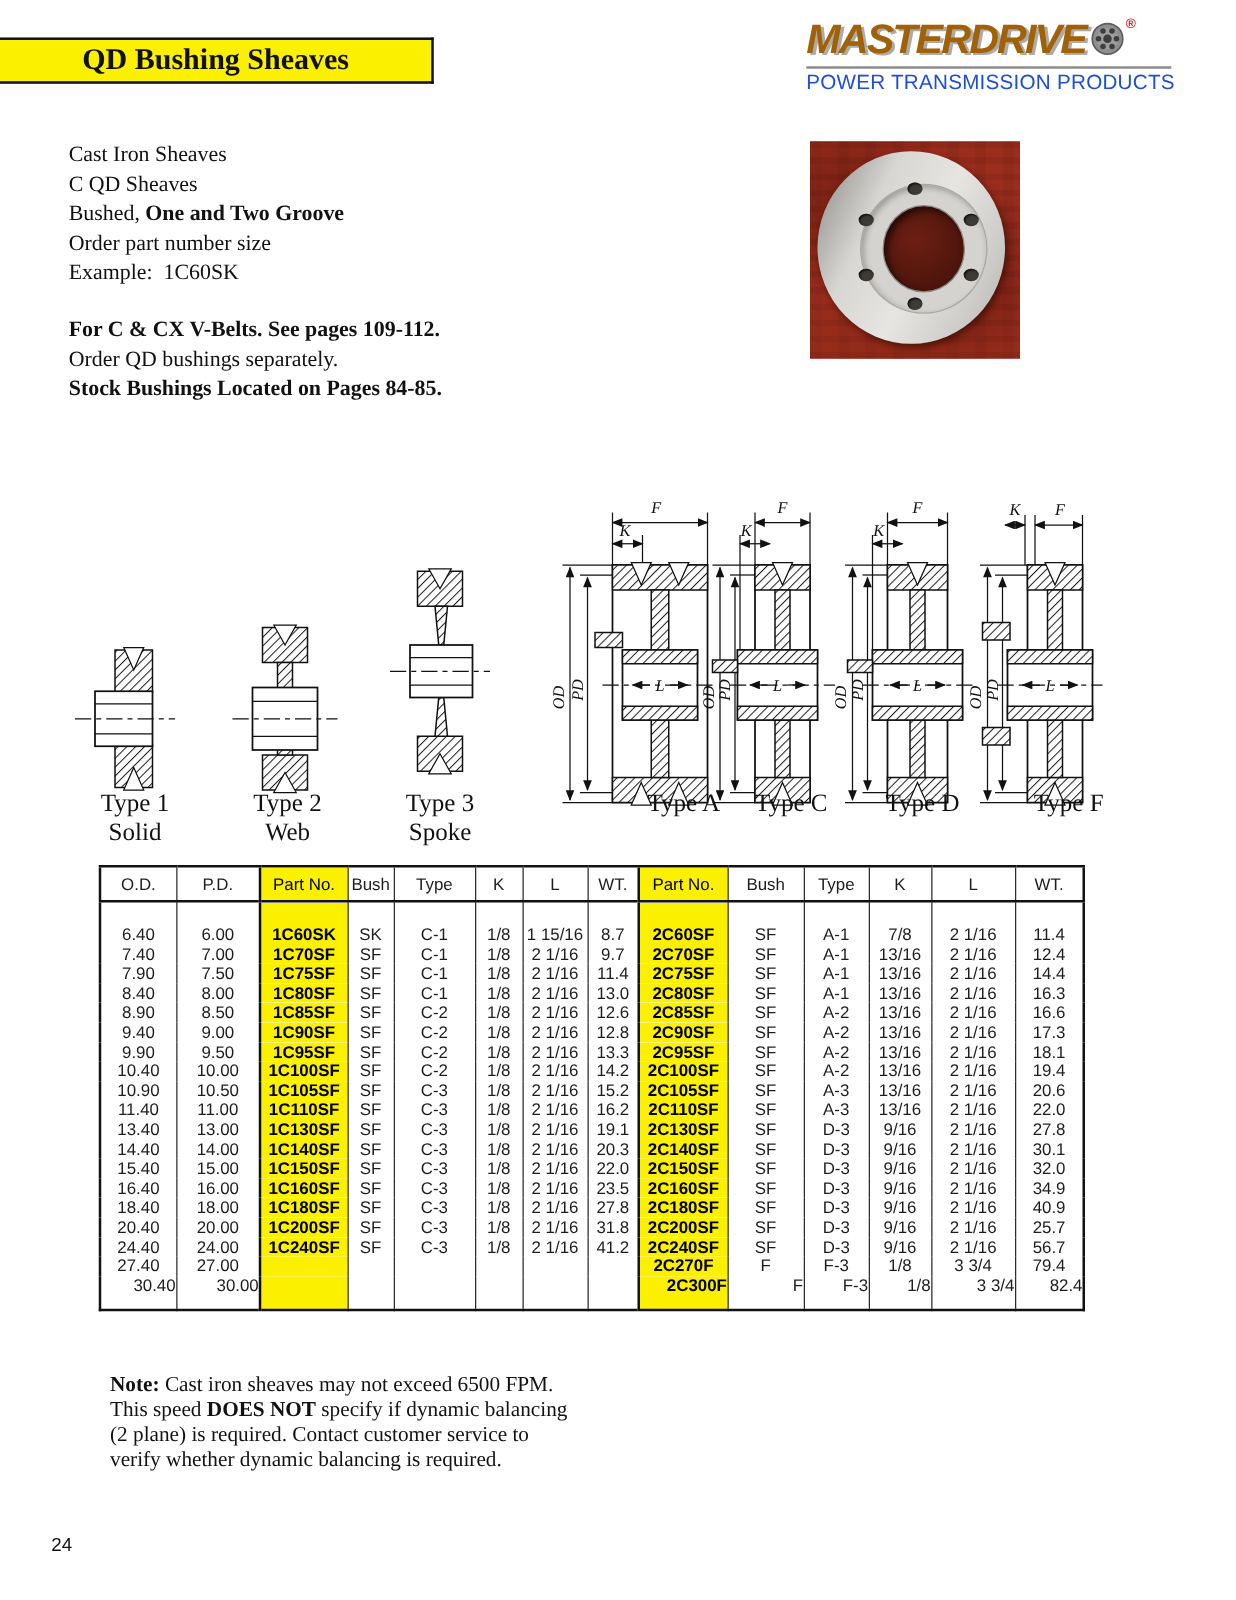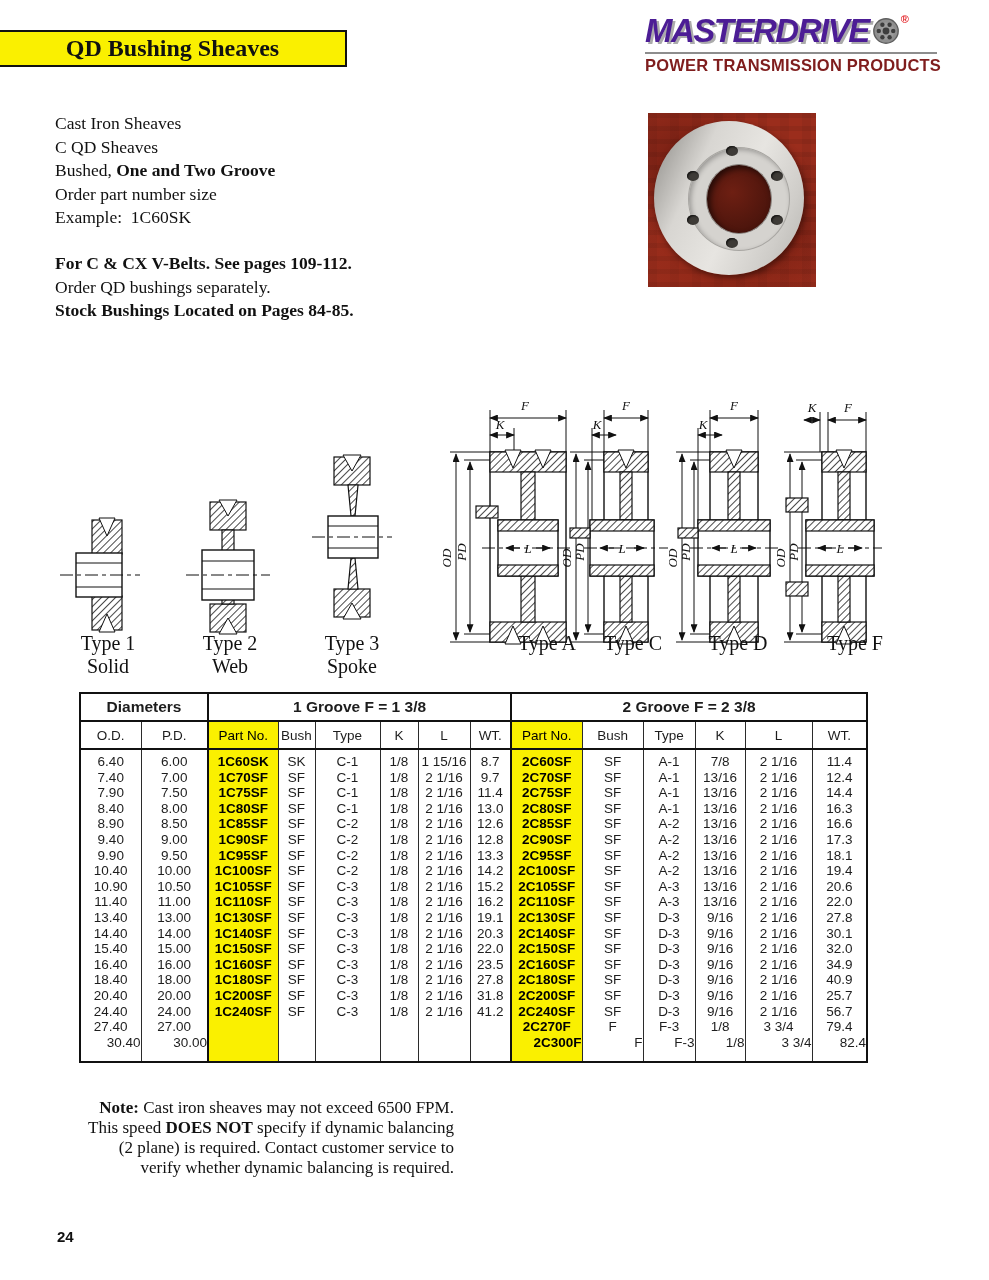--- a/index.html
+++ b/index.html
@@ -8,27 +8,27 @@
 
   
   .banner{position:absolute;left:0;top:30px;width:347px;height:37px;background:#FAF000;
           border:2px solid #111;border-left:none;box-sizing:border-box;
           display:flex;align-items:center;justify-content:center;}
   .banner h1{margin:0;font-size:24px;font-weight:bold;font-family:"Liberation Serif",serif;}
 
   .logo{position:absolute;left:645px;top:14px;width:300px;}
   .logo-row{display:flex;align-items:flex-start;}
   .logo-brand{font-family:"Liberation Sans",sans-serif;font-style:italic;font-weight:800;
-              font-size:33px;letter-spacing:-1.5px;color:#4c1d95;line-height:1;
+              font-size:33px;letter-spacing:-1.5px;color:#a16207;line-height:1;
               text-shadow:2.5px 2px 0 #ABABAB;}
   .logo-gear{margin-left:2px;margin-top:1px;}
   .logo-reg{color:#E4252A;font-family:"Liberation Sans",sans-serif;font-size:11px;font-weight:bold;line-height:1;}
   .logo-rule{border-top:2px solid #8D8D8D;margin-top:3px;width:292px;}
-  .logo-tag{font-family:"Liberation Sans",sans-serif;font-weight:bold;font-size:16.5px;
-            color:#7f1d1d;letter-spacing:0.2px;margin-top:2px;white-space:nowrap;}
+  .logo-tag{font-family:"Liberation Sans",sans-serif;font-weight:normal;font-size:16.5px;
+            color:#1d4ed8;letter-spacing:0.2px;margin-top:2px;white-space:nowrap;}
 
   
   .intro{position:absolute;left:55px;top:112px;font-size:17.5px;line-height:23.5px;}
   .ordering{position:absolute;left:55px;top:252px;font-size:17.5px;line-height:23.5px;}
   .b{font-weight:bold;}
   .pre{white-space:pre-wrap;}
 
   
   .photo{position:absolute;left:648px;top:113px;width:168px;height:174px;overflow:hidden;
          background:
@@ -58,29 +58,29 @@
         table-layout:fixed;font-family:"Liberation Sans",sans-serif;font-size:13.5px;color:#1d1d1d;
         border:2px solid #111;}
   .sheave-table th,.sheave-table td{padding:0;text-align:center;border-left:1px solid #2b2b2b;
         overflow:hidden;white-space:nowrap;}
   .sheave-table th:first-child,.sheave-table td:first-child{border-left:none;}
   .sheave-table thead tr.grp th{font-size:15.5px;font-weight:bold;height:26px;border-left:none;}
   .sheave-table thead tr.grp th.thick{border-left:2px solid #111;}
   .sheave-table thead tr.cols th{font-weight:normal;height:26px;border-top:2px solid #111;}
   .sheave-table thead{border-bottom:2px solid #111;}
   .sheave-table tbody td{height:15.6px;line-height:15.6px;}
-  .sheave-table tbody tr:first-child td{padding-top:4px;}
+  .sheave-table tbody tr:first-child td{padding-top:18px;}
   .sheave-table tbody tr:last-child td{padding-bottom:11px;text-align:right;}
   .c-part{background:#FAF000;border-left:2px solid #111 !important;font-weight:bold;color:#000;}
   th.c-part{font-weight:normal;}
 
   
-  .note{position:absolute;left:88px;top:1098px;font-size:17px;line-height:20px;text-align:right;}
-  .pagenum{position:absolute;left:57px;top:1228px;font-family:"Liberation Sans",sans-serif;
-           font-weight:bold;font-size:15px;}
+  .note{position:absolute;left:88px;top:1098px;font-size:17px;line-height:20px;}
+  .pagenum{position:absolute;left:41px;top:1228px;font-family:"Liberation Sans",sans-serif;
+           font-weight:normal;font-size:15px;}
 </style>
 </head>
 <body>
 
 <div id="page">
 
   <div class="banner">
     <h1>QD Bushing Sheaves</h1>
   </div>
 
@@ -359,25 +359,20 @@
         <col style="width:52px">
         <col style="width:41px">
       <col style="width:71px">
         <col style="width:61px">
         <col style="width:52px">
         <col style="width:50px">
       <col style="width:67px">
         <col style="width:55px">
     </colgroup>
     <thead>
-      <tr class="grp">
-        <th colspan="2">Diameters</th>
-        <th colspan="6" class="thick pre">1 Groove F = 1 3/8</th>
-        <th colspan="6" class="thick pre">2 Groove  F = 2 3/8</th>
-      </tr>
       <tr class="cols">
         <th>O.D.</th>
         <th>P.D.</th>
         <th class="c-part">Part No.</th>
         <th>Bush</th>
         <th>Type</th>
         <th>K</th>
         <th>L</th>
         <th>WT.</th>
         <th class="c-part">Part No.</th>

